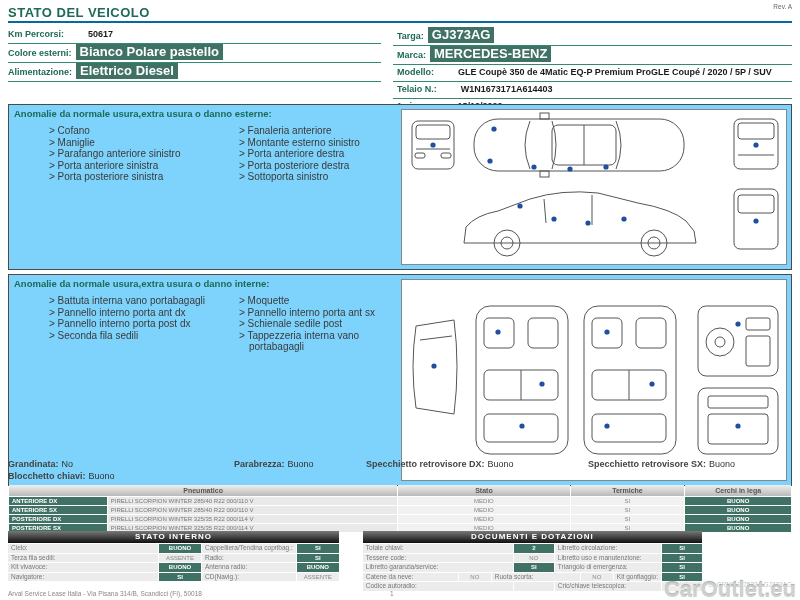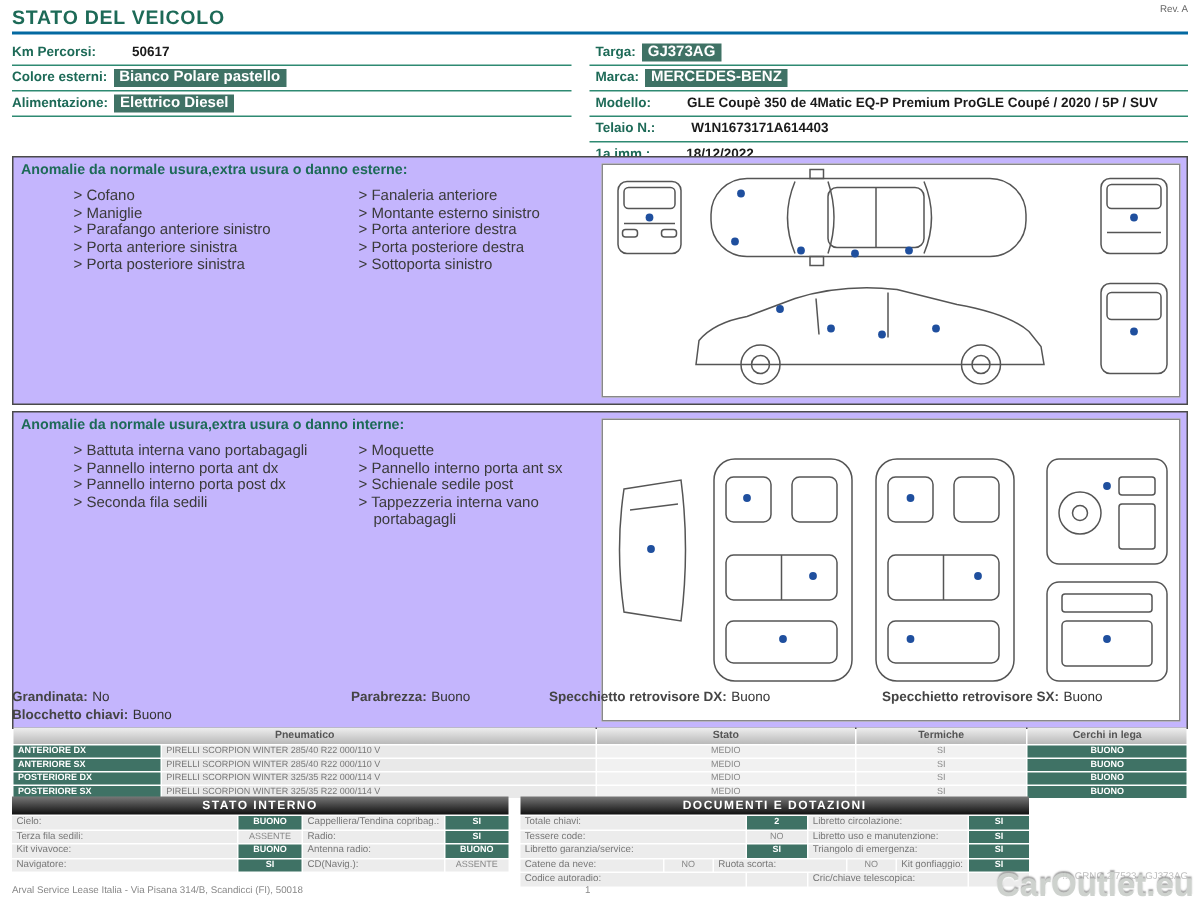--- a/index.html
+++ b/index.html
@@ -12,25 +12,25 @@
   .title { font-size:13px; font-weight:bold; color:#1d6a57; letter-spacing:.5px; }
   .rev { position:absolute; right:0; top:0; font-size:6.5px; color:#666; }
 
   
   .info { position:absolute; top:27px; left:8px; width:784px; display:flex; }
   .info-left { width:385px; padding-right:12px; }
   .info-right { flex:1; }
   .irow, .rrow { border-bottom:1px solid #2e8a72; padding:2px 0 3px 0; font-size:9px; line-height:11px; color:#222; }
   .rrow { padding-left:4px; }
   .lbl { color:#1d6a57; font-weight:bold; margin-right:4px; }
-  .chip { background:#3f7265; color:#fff; font-weight:bold; padding:0 4px 1px; font-size:10px; }
+  .chip { background:#3f7265; color:#fff; font-weight:bold; padding:0 4px 1px; font-size:13px; }
   .vbold { color:#1a1a1a; font-weight:bold;padding-left:20px; }
 
   
-  .sec { position:absolute; left:8px; width:784px; border:1px solid #4a4a4a; background:#c4b5fd; }
+  .sec { position:absolute; left:8px; width:784px; border:1px solid #4a4a4a; background:#7dd3fc; }
   .sec-ext { top:104px; height:166px; }
   .sec-int { top:274px; height:212px; }
   .sec-title { padding:3px 5px 2px; font-size:9.5px; font-weight:bold; color:#1d6a57; }
   .lists { position:absolute; top:20px; left:8px; width:380px; display:flex; }
   .alist { list-style:none; width:190px; }
   .alist li { font-size:10px; line-height:11.5px; color:#3a3a3a; width:160px; padding-left:10px; text-indent:-10px;margin-left:32px; }
   .diagram { position:absolute; top:4px; right:4px; bottom:4px; width:386px; border:1px solid #888; background:#fff; }
   .diagram svg { width:100%; height:100%; }
 
   
@@ -44,21 +44,21 @@
   
   .tires { position:absolute; top:484px; left:8px; width:784px; border-collapse:separate; border-spacing:1px; }
   .tires th { background:linear-gradient(#efefef,#b9b9b9); color:#555; font-size:7px; font-weight:bold; height:11px; padding:0 2px; }
   .tires td { height:8px; padding:0 3px; line-height:8px; white-space:nowrap; overflow:hidden; }
   .tpos { background:#3f7265; color:#fff; font-weight:bold; font-size:6px; }
   .tdesc { background:#e9e9e9; color:#777; font-size:6px; }
   .tstat, .tterm { background:#f1f1f1; color:#888; text-align:center; font-size:6px; }
   .tcer { background:#3f7265; color:#fff; text-align:center; font-weight:bold; font-size:6px; }
 
   
-  .bottom { position:absolute; top:531px; left:8px; width:636px; display:flex; gap:8px; }
+  .bottom { position:absolute; top:531px; left:8px; width:636px; display:flex; gap:24px; }
   .btable { flex:1; }
   .bhdr { background:linear-gradient(#787878,#101010); color:#fff; text-align:center; font-size:8px; font-weight:bold; padding:1px 0 2px; letter-spacing:1px; }
   .srow { display:flex; gap:1px; margin-top:1px; height:8.5px; }
   .cl { background:#ececec; color:#777; font-size:6.5px; padding:0 3px; line-height:8.5px; white-space:nowrap; overflow:hidden; }
   .cv { text-align:center; font-size:6px; line-height:8.5px; }
   .chip2 { background:#3f7265; color:#fff; font-weight:bold; }
   .plain2 { background:#ececec; color:#888; }
   .wA { width:150px; } .wB { flex:1; } .wV { width:42px; }
   .wC { width:150px; } .wD { flex:1; } .wW { width:40px; }
   .wE { width:95px; } .wF { width:88px; } .wG { flex:1; } .wX { width:32px; }

